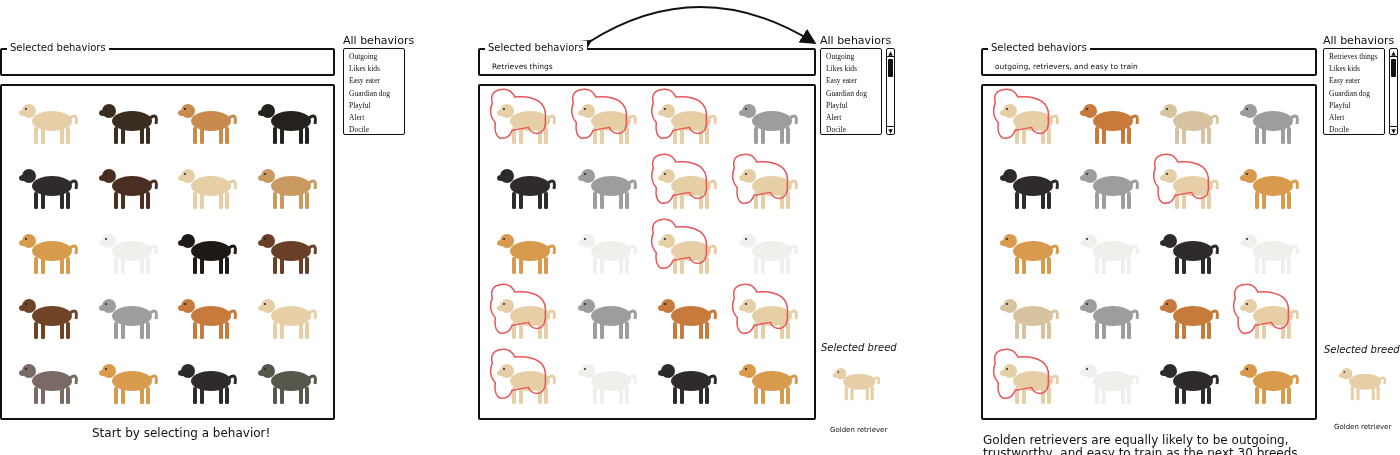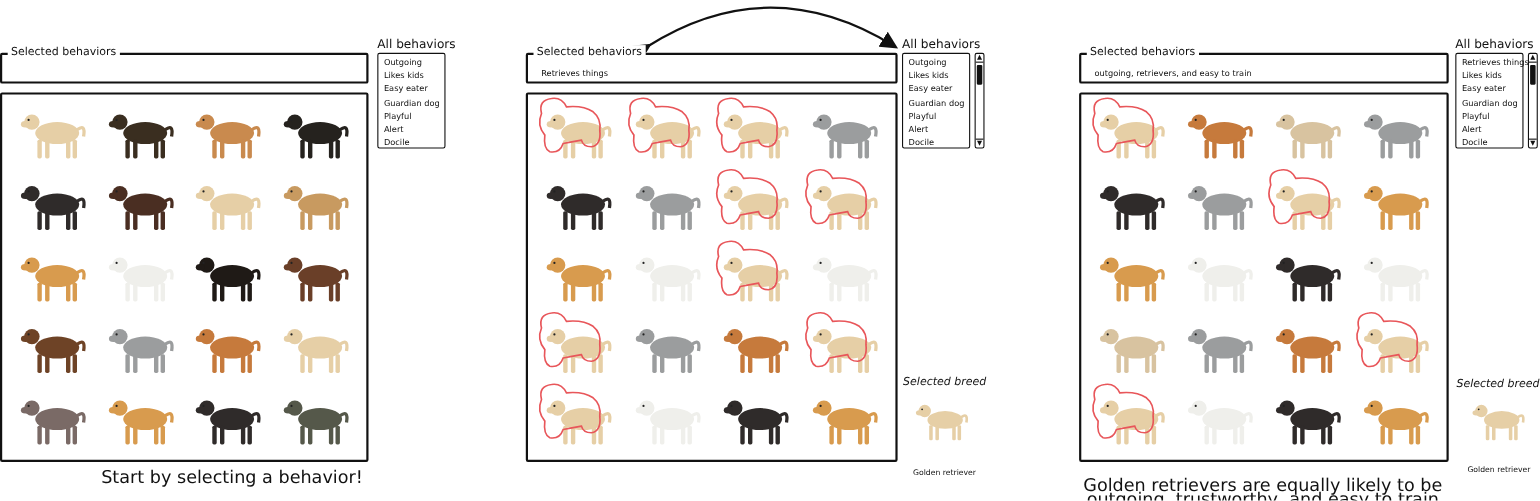--- a/index.html
+++ b/index.html
@@ -28,36 +28,36 @@
   .dog svg { width: 100%; height: 100%; display: block; }
   .outline {
     position: absolute; left: -8px; top: -9px; width: 88px; height: 74px; pointer-events: none;
   }
 
   .beh-title { position: absolute; font-size: 11px; white-space: nowrap; }
   .beh-list {
     position: absolute; border: 1.5px solid #111; border-radius: 2px; background: #fff;
     padding: 2px 5px; font-size: 7.5px; line-height: 12.2px;
   }
-  .beh-item { white-space: nowrap; cursor: pointer; }
+  .beh-item { white-space: nowrap; cursor: pointer; font-family: Liberation Serif, serif; }
   .scrollbar {
     position: absolute; width: 9px; border: 1.5px solid #111; border-radius: 2px; background: #fff;
   }
   .scroll-up, .scroll-down {
     position: absolute; left: 0; width: 100%; height: 8px; font-size: 6px; line-height: 8px; text-align: center;
   }
   .scroll-up { top: 0; border-bottom: 1px solid #111; }
   .scroll-down { bottom: 0; border-top: 1px solid #111; }
   .scroll-thumb { position: absolute; left: 1px; right: 1px; top: 10px; height: 18px; background: #111; border-radius: 1px; }
 
   .breed-title { position: absolute; font-size: 10px; white-space: nowrap; font-style: italic; }
   .breed-img { position: absolute; width: 58px; height: 46px; }
   .breed-name { position: absolute; font-size: 7px; white-space: nowrap; margin-top: 16px; }
 
-  .caption { position: absolute; font-size: 16px; line-height: 13px; text-align: center; }
+  .caption { position: absolute; font-size: 12px; line-height: 13px; }
   .arc { position: absolute; left: 575px; top: 0; width: 250px; height: 48px; }
 </style>
 </head>
 <body>
 
 <svg class="arc" viewBox="0 0 250 48">
   <defs>
     <marker id="ah" markerWidth="8" markerHeight="8" refX="6" refY="4" orient="auto">
       <path d="M0,0 L8,4 L0,8 Z" fill="#111"></path>
     </marker>

